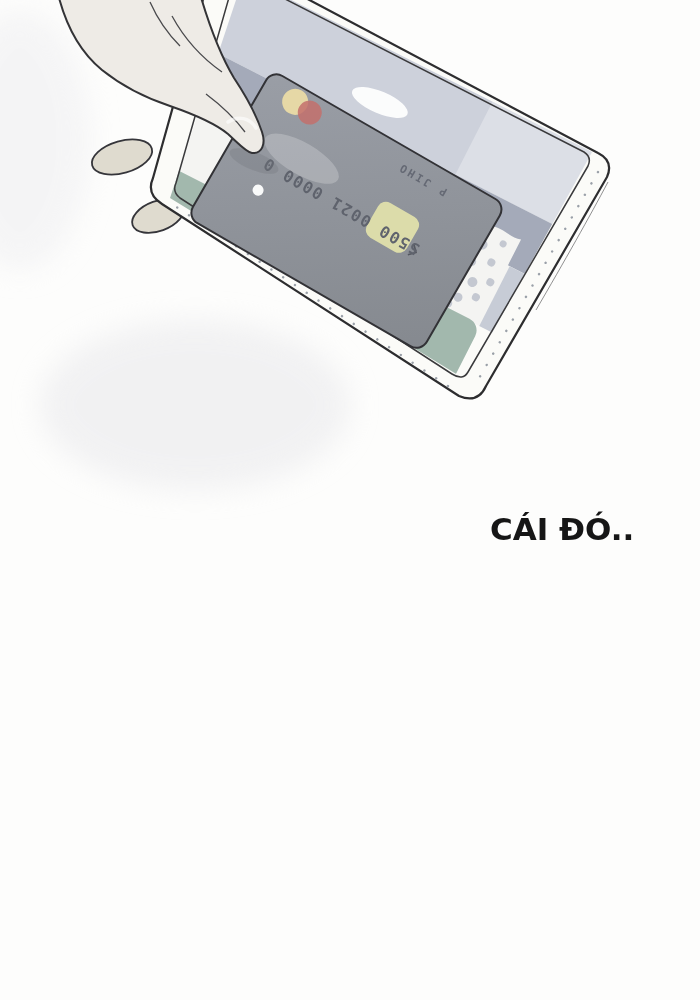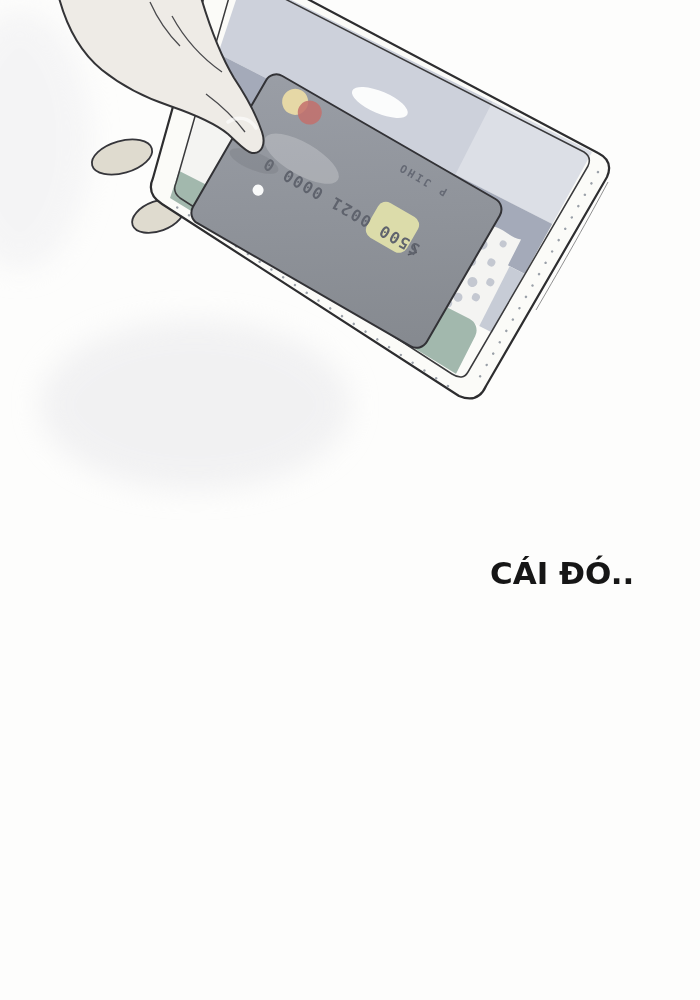--- a/index.html
+++ b/index.html
@@ -14,21 +14,20 @@
   .dialogue{
     position:absolute;
     left:490px;top:511px;
     width:200px;
     font-family:"DejaVu Sans","Liberation Sans",sans-serif;
     font-weight:bold;
     font-size:31px;
     letter-spacing:0px;
     color:#161616;
     white-space:nowrap;
-    margin-top:44px;
   }
   .card-text{
     font-family:"DejaVu Sans Mono","Liberation Mono",monospace;
     font-weight:bold;
   }
 </style>
 </head>
 <body>
 
 <div class="panel">

